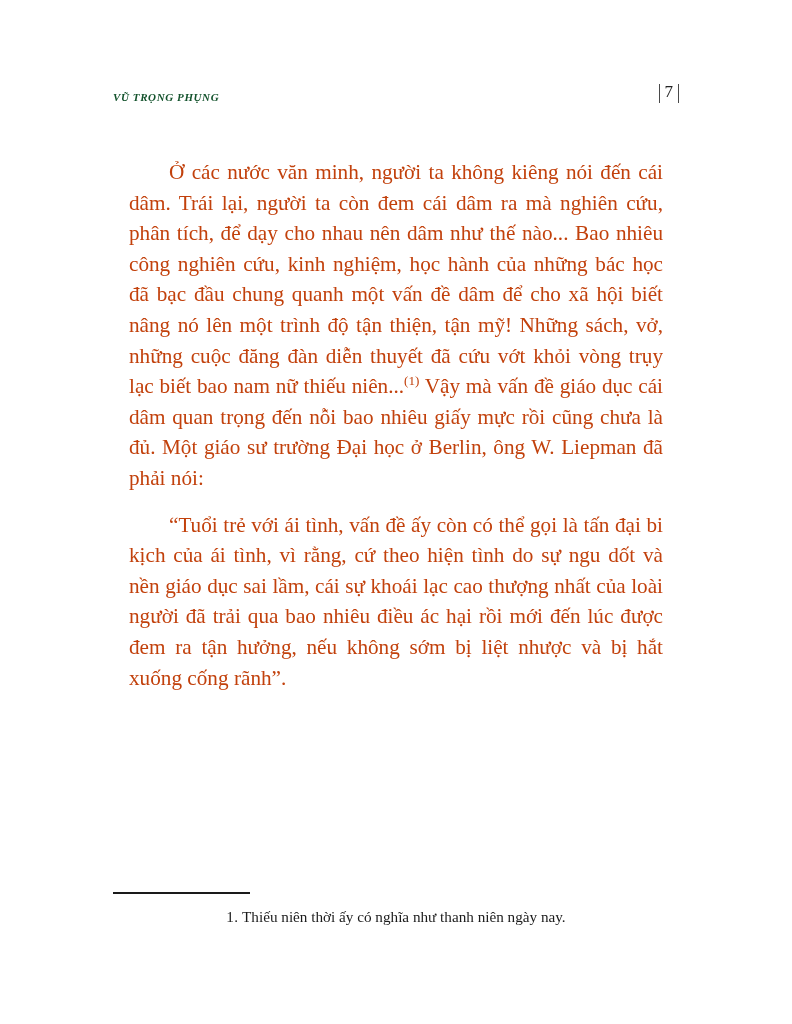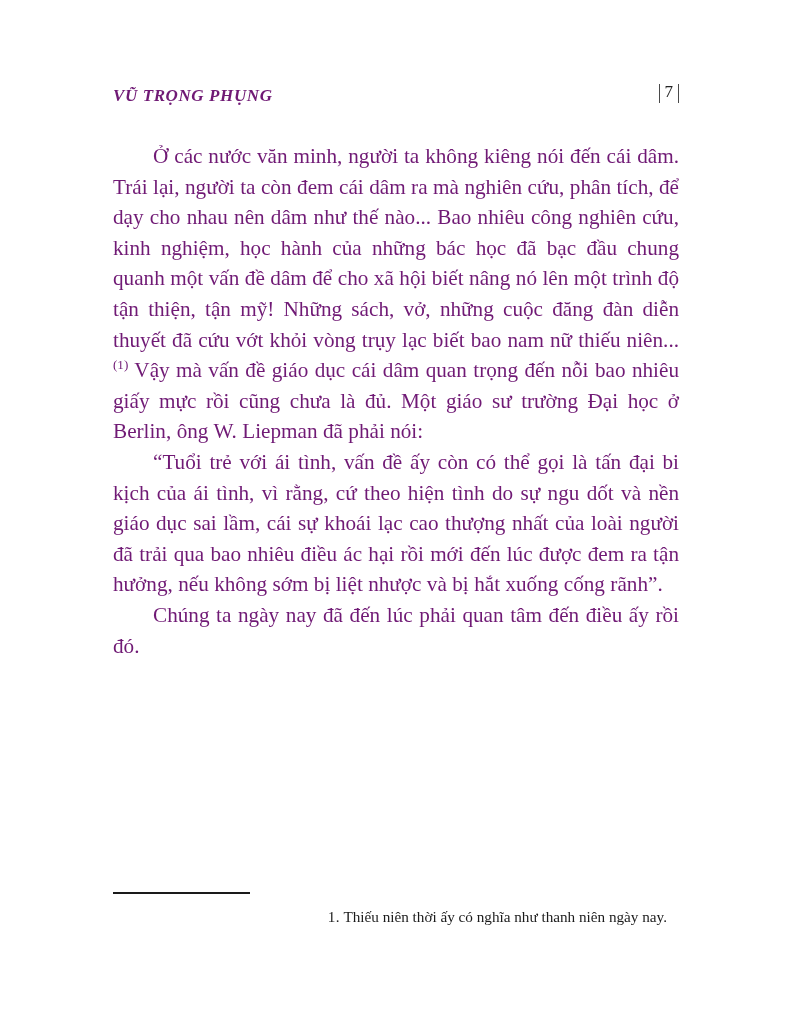--- a/index.html
+++ b/index.html
@@ -27,23 +27,23 @@
     right: 113px;
     top: 82px;
     height: 26px;
     display: flex;
     align-items: baseline;
     justify-content: space-between;
   }
   .running-head-author {
     font-style: italic;
     font-weight: 700;
-    font-size: 17px;
+    font-size: 11px;
     letter-spacing: 0.6px;
-    color: #701a75;
+    color: #14532d;
     white-space: nowrap;
   }
   .folio {
     font-size: 17px;
     color: #232323;
     display: flex;
     align-items: center;
     gap: 5px;
     white-space: nowrap;
   }
@@ -61,29 +61,29 @@
   }
 
   
   .textblock {
     position: absolute;
     left: 113px;
     top: 141px;
     width: 566px;
   }
   .para {
-    margin: 0;
+    margin: 16px;
     font-size: 21.2px;
     line-height: 30.6px;
     text-align: justify;
     text-justify: inter-word;
     text-indent: 40px;
     hyphens: none;
     word-spacing: 0.1px;
-    color: #701a75;
+    color: #c2410c;
   }
   sup.fnref {
     font-size: 0.62em;
     vertical-align: super;
     line-height: 0;
   }
 
   
   .footnote-area {
     position: absolute;
@@ -94,21 +94,21 @@
   .footnote-rule {
     width: 137px;
     height: 2px;
     background: #1a1a1a;
     margin: 0 0 10px 0;
   }
   .footnote {
     margin: 12px;
     font-size: 15.2px;
     line-height: 21px;
-    text-align: right;
+    text-align: center;
     color: #1b1b1b;
   }
   .footnote-marker {
     letter-spacing: 0.4px;
   }
 </style>
 </head>
 <body>
 
 <div class="page">
@@ -121,21 +121,20 @@
       <span class="folio-rule"></span>
     </div>
   </div>
 
   <div class="textblock">
 
     <p class="para"><span>Ở các nước văn minh, người ta không kiêng nói đến cái dâm. Trái lại, người ta còn đem cái dâm ra mà nghiên cứu, phân tích, để dạy cho nhau nên dâm như thế nào... Bao nhiêu công nghiên cứu, kinh nghiệm, học hành của những bác học đã bạc đầu chung quanh một vấn đề dâm để cho xã hội biết nâng nó lên một trình độ tận thiện, tận mỹ! Những sách, vở, những cuộc đăng đàn diễn thuyết đã cứu vớt khỏi vòng trụy lạc biết bao nam nữ thiếu niên...</span><sup class="fnref">(1)</sup><span> Vậy mà vấn đề giáo dục cái dâm quan trọng đến nỗi bao nhiêu giấy mực rồi cũng chưa là đủ. Một giáo sư trường Đại học ở Berlin, ông W. Liepman đã phải nói:</span></p>
 
     <p class="para">“Tuổi trẻ với ái tình, vấn đề ấy còn có thể gọi là tấn đại bi kịch của ái tình, vì rằng, cứ theo hiện tình do sự ngu dốt và nền giáo dục sai lầm, cái sự khoái lạc cao thượng nhất của loài người đã trải qua bao nhiêu điều ác hại rồi mới đến lúc được đem ra tận hưởng, nếu không sớm bị liệt nhược và bị hắt xuống cống rãnh”.</p>
 
-    <p class="para">Chúng ta ngày nay đã đến lúc phải quan tâm đến điều ấy rồi đó.</p>
 
 
   </div>
 
   <div class="footnote-area">
     <div class="footnote-rule"></div>
     <p class="footnote"><span class="footnote-marker">1.</span> <span>Thiếu niên thời ấy có nghĩa như thanh niên ngày nay.</span></p>
   </div>
 
 </div>

